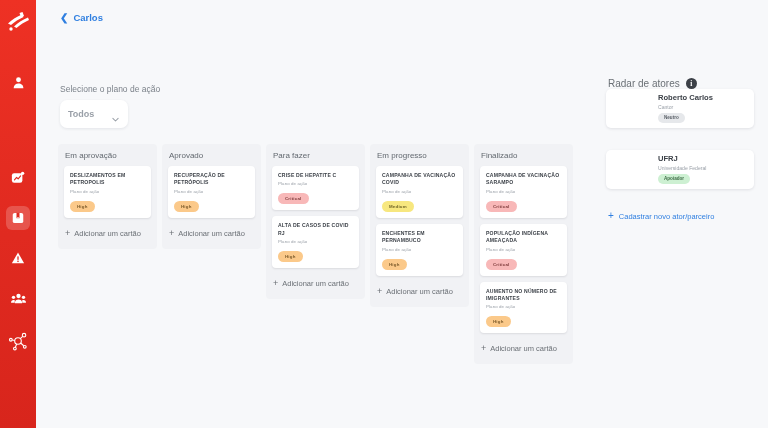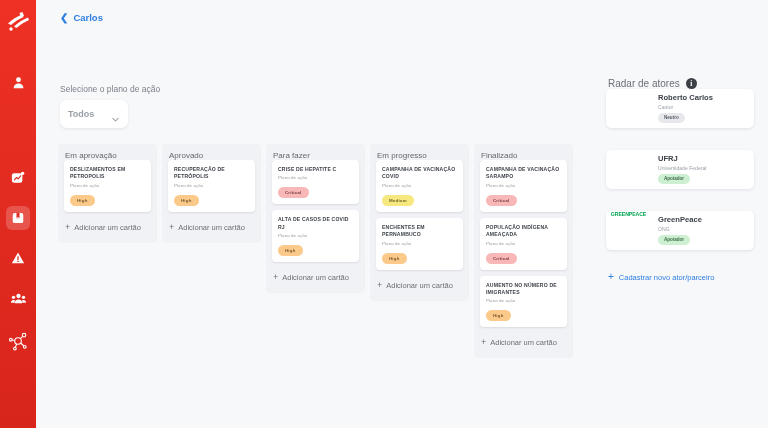--- a/index.html
+++ b/index.html
@@ -62,21 +62,21 @@
     display: flex; gap: 5px; align-items: flex-start;
   }
   .column {
     width: 99px;
     background: #f1f2f5;
     border-radius: 4px;
     padding: 7px 6px 8px 6px;
     display: flex; flex-direction: column;
   }
   .col-title {
-    font-size: 8px; color: #62686f; padding-left: 1px;
+    font-size: 8px; color: #62686f; margin-bottom: 6px; padding-left: 1px;
   }
   .card {
     background: #ffffff;
     border-radius: 4px;
     box-shadow: 0 1px 2px rgba(16,24,40,.10);
     padding: 6px 6px 6px 6px;
     margin-bottom: 6px;
   }
   .card-title {
     font-size: 5.1px; font-weight: 700; color: #3d4249;
@@ -317,30 +317,20 @@
             </div>
           </div>
           <div class="actor">
             <div class="actor-thumb thumb-ufrj"></div>
             <div class="actor-info">
               <div class="actor-name">UFRJ</div>
               <div class="actor-role">Universidade Federal</div>
               <span class="actor-badge apoiador">Apoiador</span>
             </div>
           </div>
-          <div class="actor">
-            <div class="actor-thumb thumb-greenpeace">
-              <span class="gp-text">GREENPEACE</span>
-            </div>
-            <div class="actor-info">
-              <div class="actor-name">GreenPeace</div>
-              <div class="actor-role">ONG</div>
-              <span class="actor-badge apoiador">Apoiador</span>
-            </div>
-          </div>
         </div>
       <div class="add-actor">
         <span class="plus">+</span>
         <span>Cadastrar novo ator/parceiro</span>
       </div>
     </div>
 
   </div>
 </div>
 

